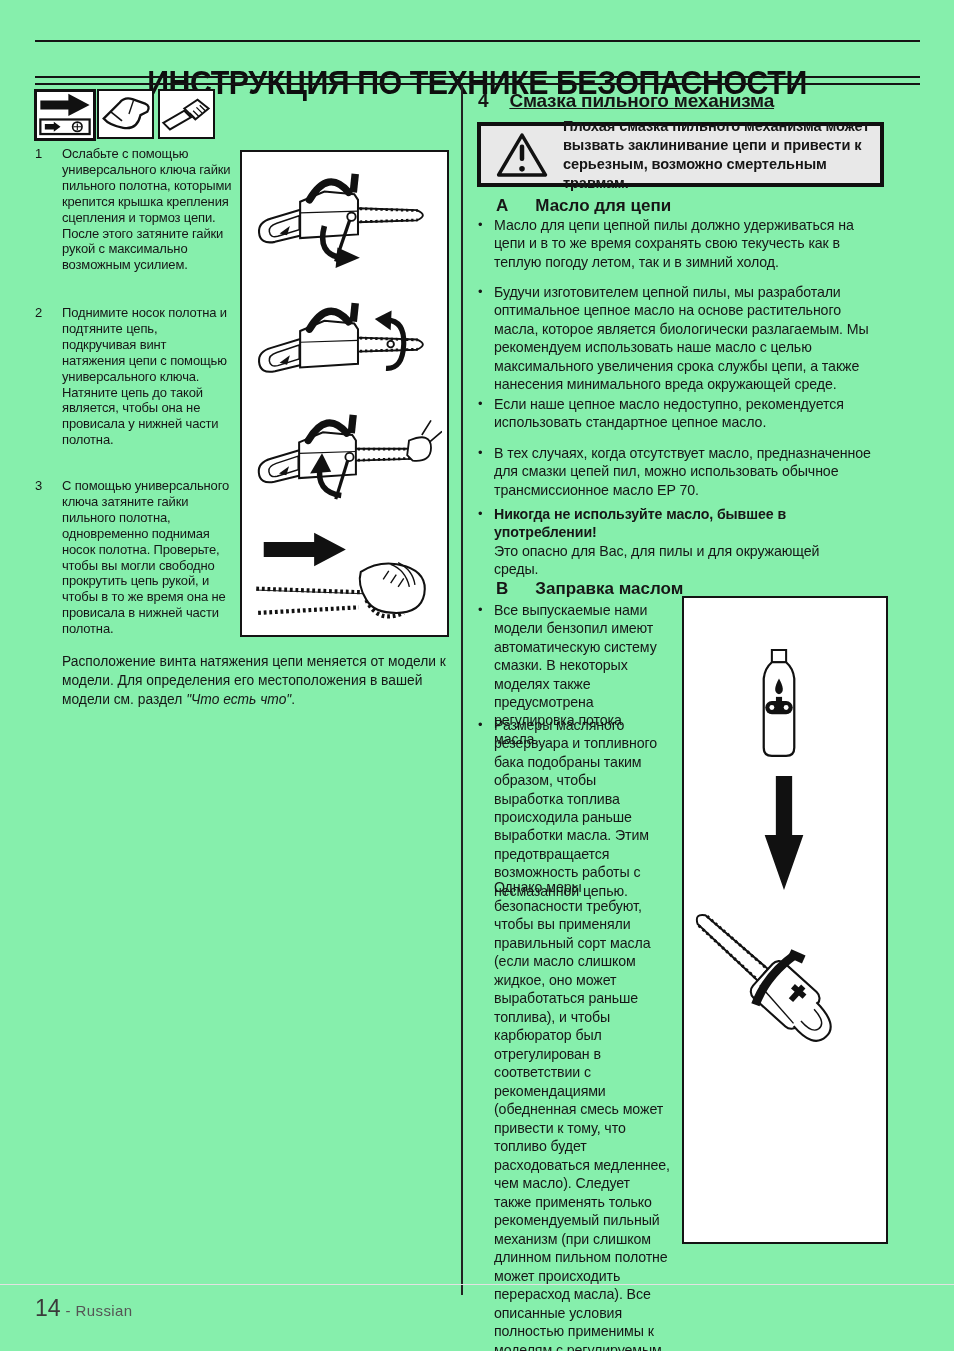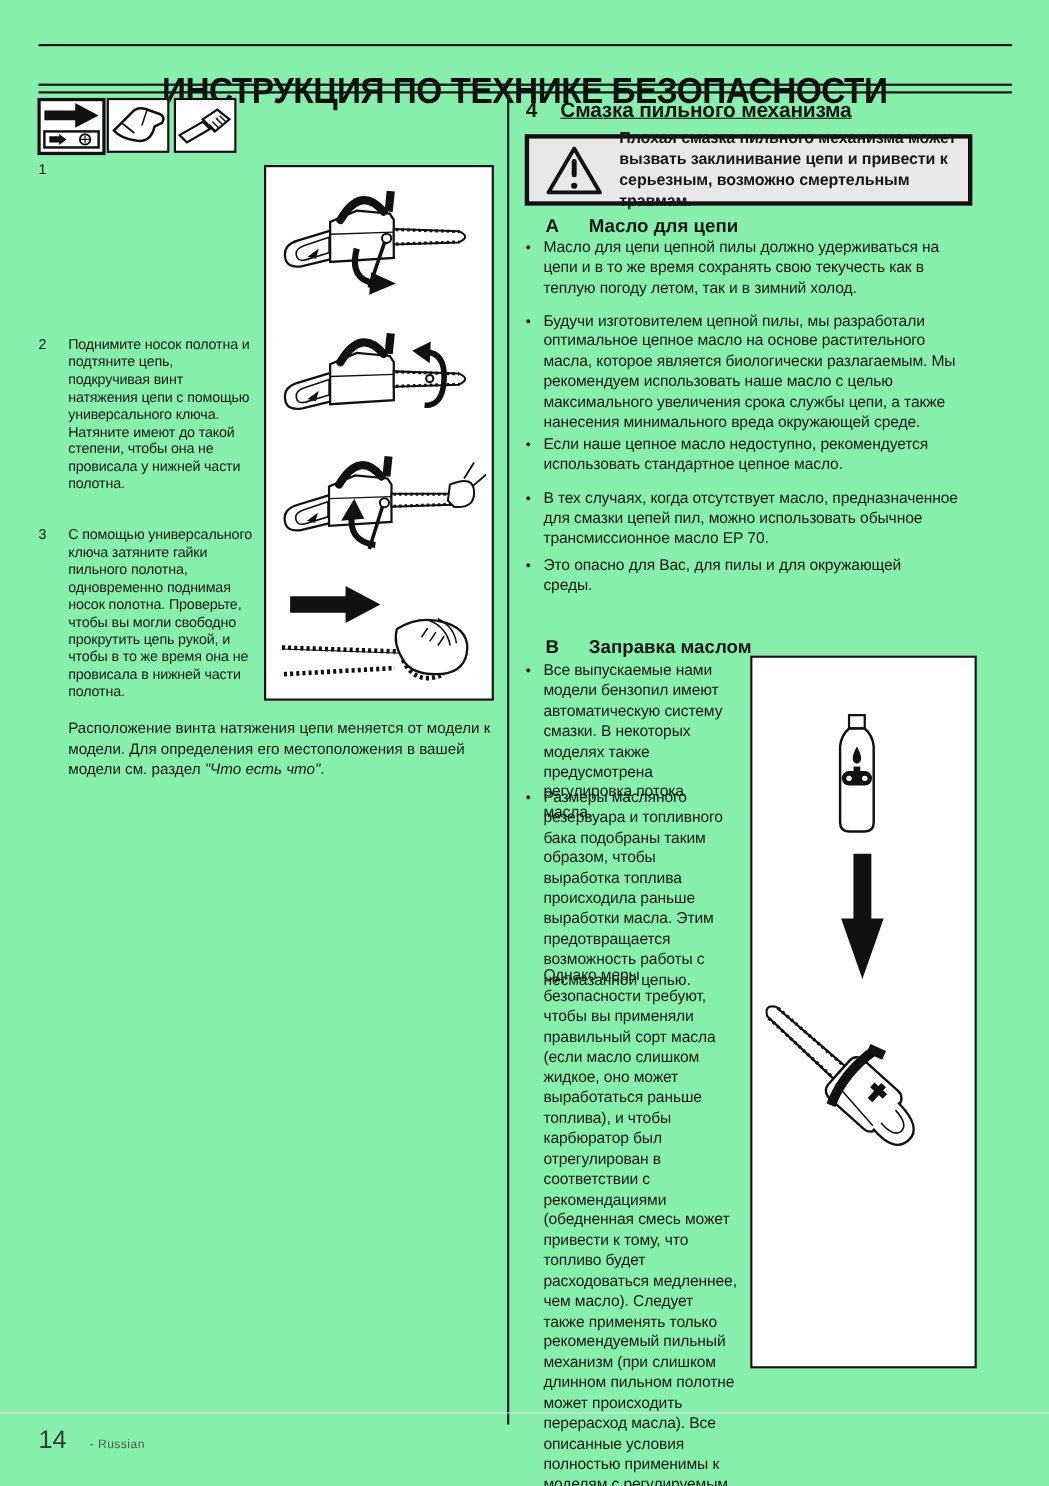--- a/index.html
+++ b/index.html
@@ -51,21 +51,21 @@
   #refill-par { position:absolute; left:494px; top:878px; width:176px; font-size:14.2px; line-height:18.5px; letter-spacing:-0.1px; }
   #oil-box {
     position:absolute; left:682px; top:596px; width:202px; height:644px;
     border:2px solid #141414; background:#fff;
   }
   #oil-box svg { position:absolute; }
 
   #footer-rule { position:absolute; left:0; right:0; top:1284px; border-top:1px solid #e2e2e2; }
   #footer { position:absolute; left:35px; top:1295px; color:#3a3a3a; }
   #footer .pn { font-size:23px; font-weight:500; }
-  #footer .lang { font-size:11px; color:#555; margin-left:21px; letter-spacing:0.4px; }
+  #footer .lang { font-size:15px; color:#555; margin-left:5px; letter-spacing:0.4px; }
   strong { font-weight:bold; }
   .it { font-style:italic; }
 </style>
 </head>
 <body>
 
 <div id="page">
 
   <div class="rule" style="top:40px"></div>
   <h1 id="page-title">ИНСТРУКЦИЯ ПО ТЕХНИКЕ БЕЗОПАСНОСТИ</h1>
@@ -91,24 +91,25 @@
   <div class="picto" style="left:158px;width:53px;height:46px;border:2px solid #111">
     <svg viewBox="0 0 48 36">
       <path d="M3,26 L22,15 L28,21 L9,32 Z" fill="#fff" stroke="#111" stroke-width="1.8"></path>
       <path d="M22,13 L34,5 L44,13 L32,23 Z" fill="#fff" stroke="#111" stroke-width="1.8"></path>
       <path d="M27,17 l5,5 M30,15 l5,5 M33,12 l5,5 M36,10 l5,5" stroke="#111" stroke-width="1.2" fill="none"></path>
     </svg>
   </div>
 
   <div class="step" style="top:146px">
     <span class="num">1</span>
+    <span class="txt">Ослабьте с помощью универсального ключа гайки пильного полотна, которыми крепится крышка крепления сцепления и тормоз цепи. После этого затяните гайки рукой с максимально возможным усилием.</span>
   </div>
   <div class="step" style="top:305px">
     <span class="num">2</span>
-    <span class="txt">Поднимите носок полотна и подтяните цепь, подкручивая винт натяжения цепи с помощью универсального ключа. Натяните имеют до такой степени, чтобы она не провисала у нижней части полотна.</span>
+    <span class="txt">Поднимите носок полотна и подтяните цепь, подкручивая винт натяжения цепи с помощью универсального ключа. Натяните цепь до такой является, чтобы она не провисала у нижней части полотна.</span>
   </div>
   <div class="step" style="top:478px">
     <span class="num">3</span>
     <span class="txt">С помощью универсального ключа затяните гайки пильного полотна, одновременно поднимая носок полотна. Проверьте, чтобы вы могли свободно прокрутить цепь рукой, и чтобы в то же время она не провисала в нижней части полотна.</span>
   </div>
 
   <div id="note">
     <span>Расположение винта натяжения цепи меняется от модели к модели. Для определения его местоположения в вашей модели см. раздел </span><span class="it">"Что есть что"</span><span>.</span>
   </div>
 
@@ -210,20 +211,21 @@
     <span class="dot">•</span>
     <span class="btxt">Если наше цепное масло недоступно, рекомендуется использовать стандартное цепное масло.</span>
   </div>
   <div class="bullet" style="top:444px">
     <span class="dot">•</span>
     <span class="btxt">В тех случаях, когда отсутствует масло, предназначенное для смазки цепей пил, можно использовать обычное трансмиссионное масло EP 70.</span>
   </div>
   <div class="bullet" style="top:505px">
     <span class="dot">•</span>
     <span class="btxt" style="width:360px">
+      <strong style="display:block">Никогда не используйте масло, бывшее в употреблении!</strong>
       <span>Это опасно для Вас, для пилы и для окружающей среды.</span>
     </span>
   </div>
 
   <div class="subhead" style="top:579px">
     <span>В</span><span class="t">Заправка маслом</span>
   </div>
 
   <div class="bullet narrow" style="top:601px">
     <span class="dot">•</span>

